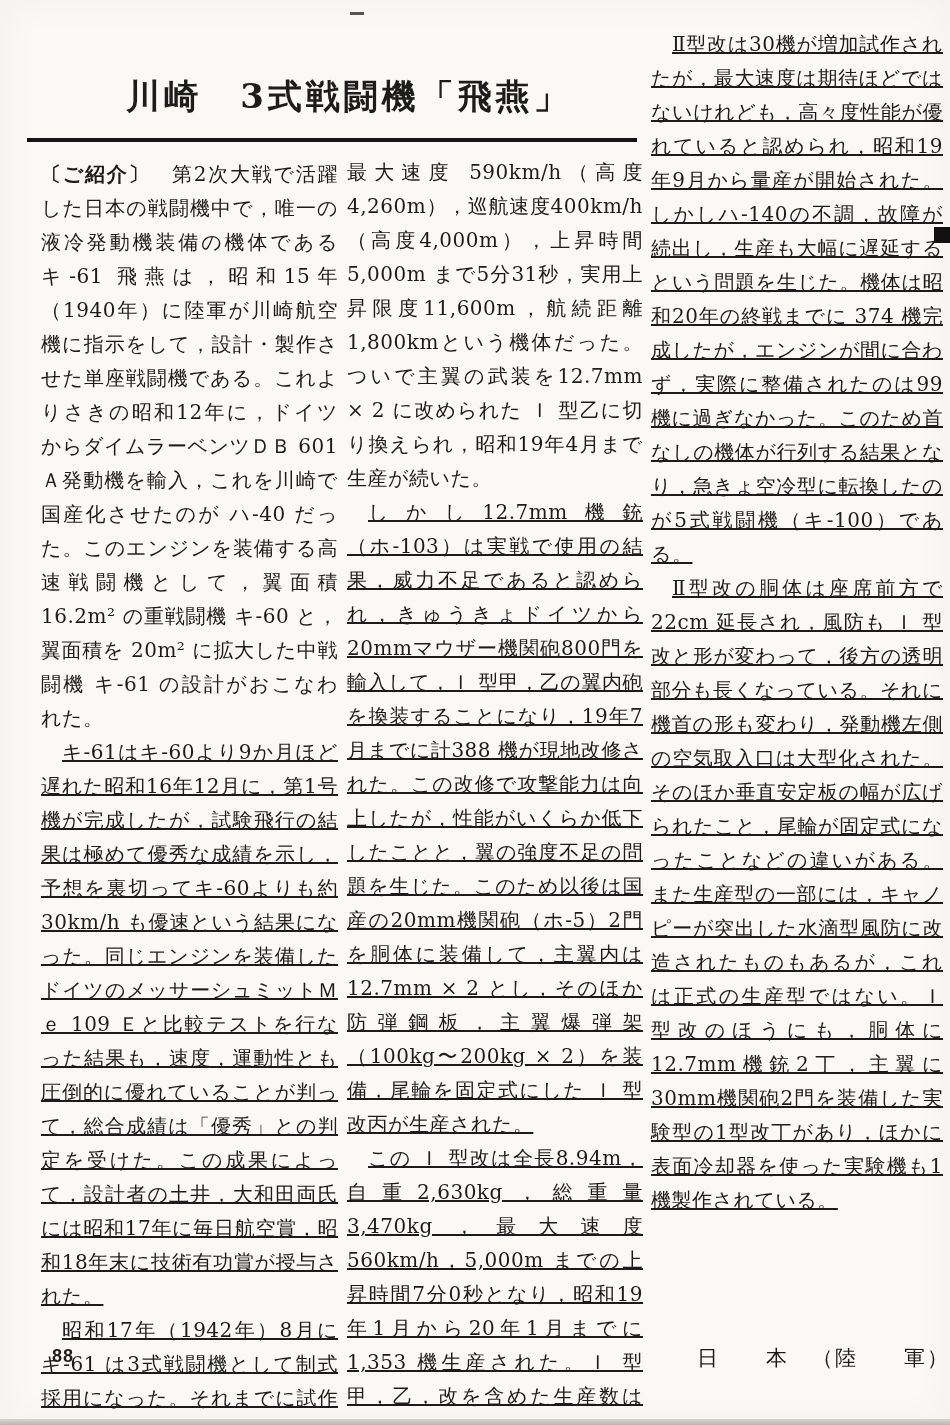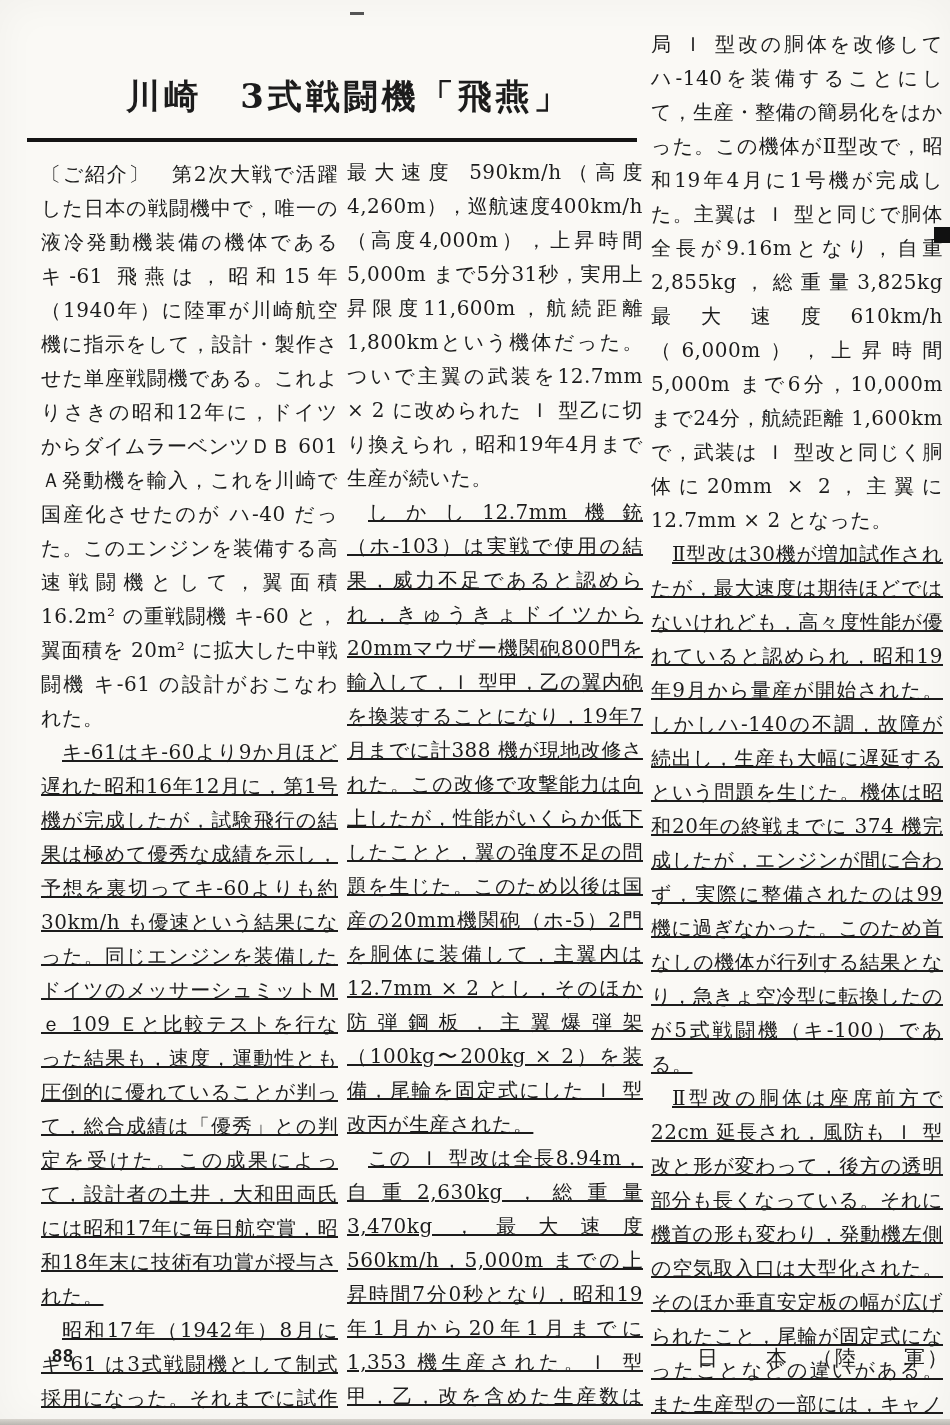--- a/index.html
+++ b/index.html
@@ -31,21 +31,21 @@
     position:absolute;
     font-size:20px;line-height:34px;
     text-align:justify;
     letter-spacing:0.5px;
   }
   .col1{top:157px;left:41px;width:297px;}
   .col2{top:155px;left:347px;width:296px;}
   .col3{top:27px;left:651px;width:292px;}
   .para{margin:0;}
   .para.indent{text-indent:21px;text-decoration:underline;}
-  .intro{font-weight:normal;}
+  .intro{font-weight:bold;}
   .ink-mark{
     position:absolute;top:227px;left:934px;
     width:16px;height:16px;background:#111;
   }
   .footer{
     position:absolute;top:1344px;left:0;width:950px;height:34px;
   }
   .pageno{
     position:absolute;left:52px;top:2px;
     font-family:Liberation Sans, sans-serif;
@@ -79,21 +79,20 @@
   </div>
 
   <div class="col col2">
     <p class="para">最大速度 590km/h（高度4,260m），巡航速度400km/h（高度4,000m），上昇時間 5,000m まで5分31秒，実用上昇限度11,600m，航続距離1,800kmという機体だった。ついで主翼の武装を12.7mm × 2 に改められた Ｉ 型乙に切り換えられ，昭和19年4月まで生産が続いた。</p>
     <p class="para indent">しかし12.7mm機銃（ホ-103）は実戦で使用の結果，威力不足であると認められ，きゅうきょドイツから20mmマウザー機関砲800門を輸入して，Ｉ 型甲，乙の翼内砲を換装することになり，19年7月までに計388 機が現地改修された。この改修で攻撃能力は向上したが，性能がいくらか低下したことと，翼の強度不足の問題を生じた。このため以後は国産の20mm機関砲（ホ-5）2門を胴体に装備して，主翼内は12.7mm × 2 とし，そのほか防弾鋼板，主翼爆弾架（100kg〜200kg × 2）を装備，尾輪を固定式にした Ｉ 型改丙が生産された。</p>
     <p class="para indent">この Ｉ 型改は全長8.94m，自重2,630kg，総重量3,470kg，最大速度560km/h，5,000m までの上昇時間7分0秒となり，昭和19年1月から20年1月までに 1,353 機生産された。Ｉ 型甲，乙，改を含めた生産数は2,734機と記録されている。</p>
 
   </div>
 
   <div class="col col3">
-    <p class="para">局 Ｉ 型改の胴体を改修してハ-140を装備することにして，生産・整備の簡易化をはかった。この機体がⅡ型改で，昭和19年4月に1号機が完成した。主翼は Ｉ 型と同じで胴体全長が9.16mとなり，自重2,855kg，総重量3,825kg　最大速度610km/h（6,000m），上昇時間 5,000m まで6分，10,000m まで24分，航続距離 1,600km で，武装は Ｉ 型改と同じく胴体に20mm × 2，主翼に12.7mm × 2 となった。</p>
     <p class="para indent">Ⅱ型改は30機が増加試作されたが，最大速度は期待ほどではないけれども，高々度性能が優れていると認められ，昭和19年9月から量産が開始された。しかしハ-140の不調，故障が続出し，生産も大幅に遅延するという問題を生じた。機体は昭和20年の終戦までに 374 機完成したが，エンジンが間に合わず，実際に整備されたのは99機に過ぎなかった。このため首なしの機体が行列する結果となり，急きょ空冷型に転換したのが5式戦闘機（キ-100）である。</p>
     <p class="para indent">Ⅱ型改の胴体は座席前方で 22cm 延長され，風防も Ｉ 型改と形が変わって，後方の透明部分も長くなっている。それに機首の形も変わり，発動機左側の空気取入口は大型化された。そのほか垂直安定板の幅が広げられたこと，尾輪が固定式になったことなどの違いがある。また生産型の一部には，キャノピーが突出した水滴型風防に改造されたものもあるが，これは正式の生産型ではない。Ｉ 型改のほうにも，胴体に12.7mm機銃2丁，主翼に30mm機関砲2門を装備した実験型の1型改丁があり，ほかに表面冷却器を使った実験機も1機製作されている。</p>
 
   </div>
 
   <div class="ink-mark"></div>
 
   <div class="footer">
     <span class="pageno">88</span>
     <span class="footer-center">日　　本　（陸　　軍）</span>

